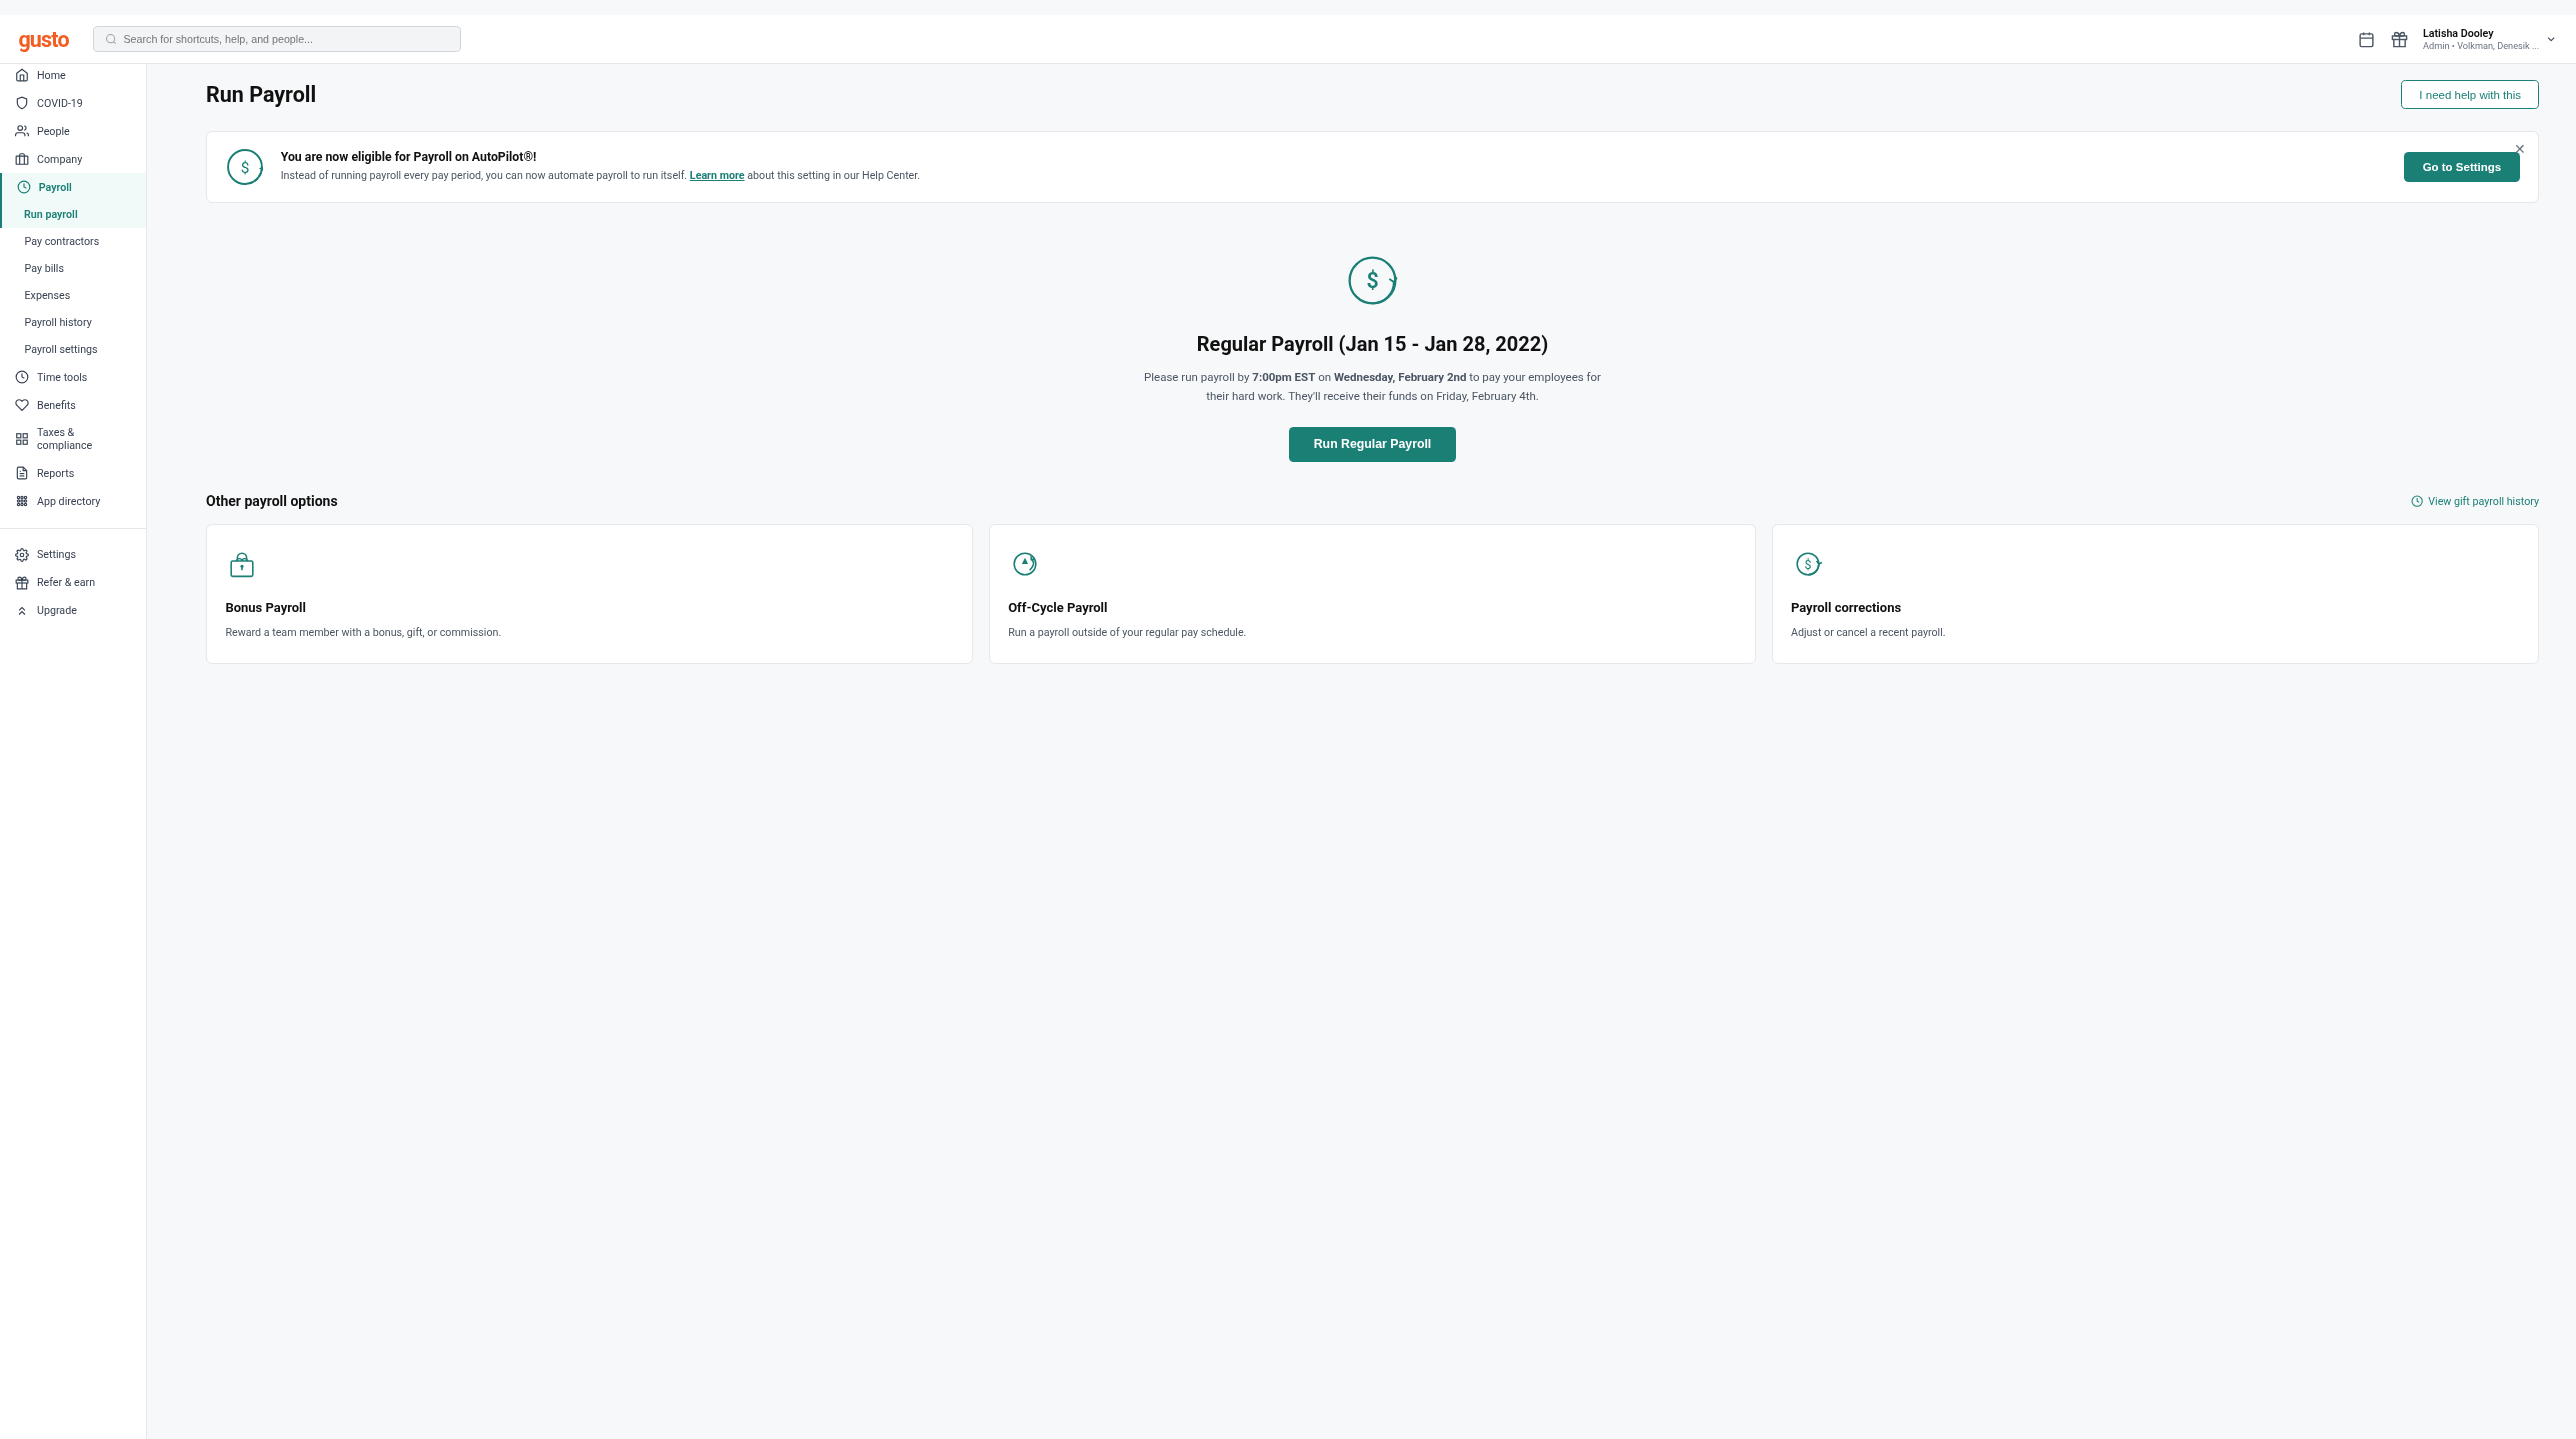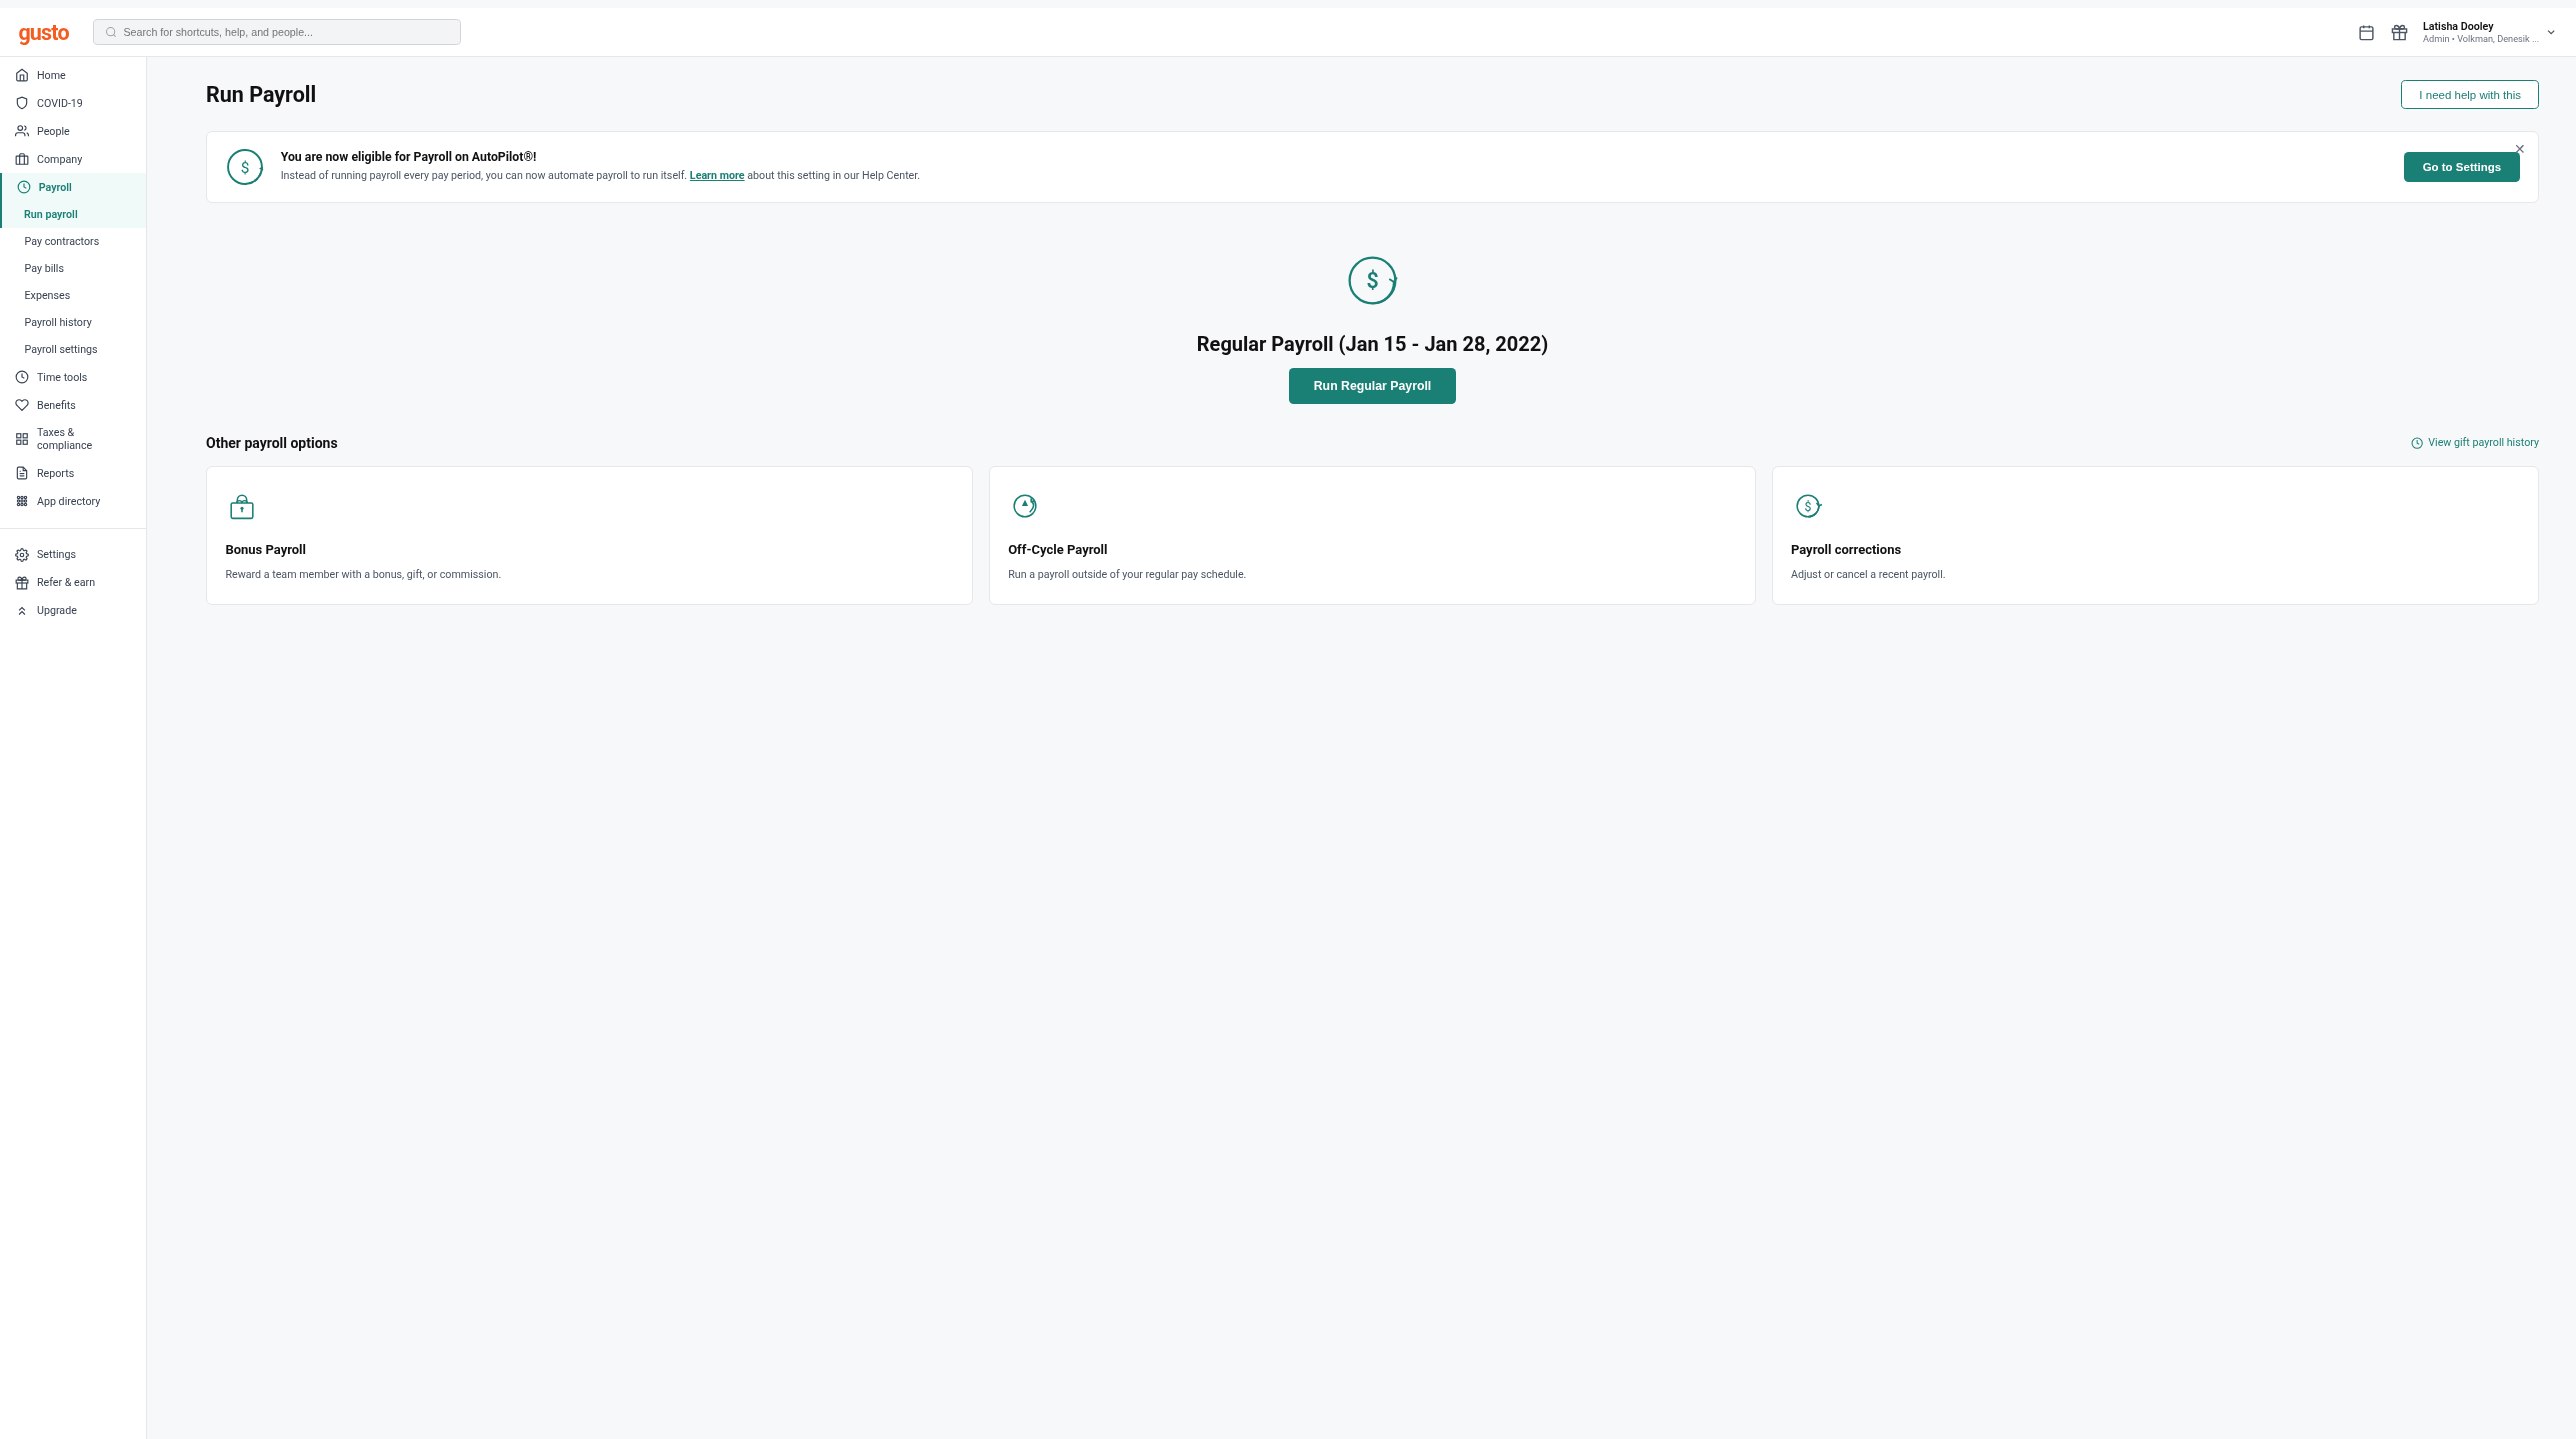--- a/index.html
+++ b/index.html
@@ -2,21 +2,21 @@
 <html style="font-size:12.3px"><head>
   <meta charset="utf-8">
   <style>
     * { box-sizing: border-box; margin: 0; padding: 0; }
     body { font-family: -apple-system, BlinkMacSystemFont, 'Segoe UI', Roboto, sans-serif; background: #f7f8fa; color: #333; }
 
     
     .topnav {
       display: flex; align-items: center; background: #fff;
       border-bottom: 0.8px solid #e5e7eb; height: 49px; padding: 0 18.4px;
-      position: fixed; top: 8px; left: 0; right: 0; z-index: 100;
+      position: fixed; top: 15px; left: 0; right: 0; z-index: 100;
     }
     .logo { color: #f45d22; font-size: 21.5px; font-weight: 700; margin-right: 24.5px; letter-spacing: -0.8px; }
     .search-bar {
       flex: 1; max-width: 368px; display: flex; align-items: center;
       background: #f3f4f6; border: 0.8px solid #d1d5db; border-radius: 4.6px;
       padding: 6.1px 10.7px; gap: 6.1px;
     }
     .search-bar input {
       border: none; background: transparent; outline: none;
       font-size: 10.7px; color: #6b7280; width: 100%;
@@ -317,20 +317,23 @@
     <div class="hero">
       <div class="hero-icon">
         <svg width="61" height="61" viewBox="0 0 80 80" fill="none">
           <circle cx="40" cy="40" r="30" stroke="#1a7f74" stroke-width="3"></circle>
           <text x="40" y="50" text-anchor="middle" font-size="28" fill="#1a7f74" font-weight="600">$</text>
           <path d="M68 42 a28 28 0 0 1-28 28" stroke="#1a7f74" stroke-width="2.5"></path>
           <polyline points="62,38 68,42 72,36" fill="none" stroke="#1a7f74" stroke-width="2.5"></polyline>
         </svg>
       </div>
       <h2 class="hero-title">Regular Payroll (Jan 15 - Jan 28, 2022)</h2>
+      <p class="hero-desc">
+        Please run payroll by <strong>7:00pm EST</strong> on <strong>Wednesday, February 2nd</strong> to pay your employees for their hard work. They'll receive their funds on Friday, February 4th.
+      </p>
       <button class="run-payroll-btn">Run Regular Payroll</button>
     </div>
 
     <div>
       <div class="section-header">
         <h3 class="section-title">Other payroll options</h3>
         <a class="view-history-link">
           <svg width="12.3" height="12.3" viewBox="0 0 24 24" fill="none" stroke="#1a7f74" stroke-width="2">
             <circle cx="12" cy="12" r="10"></circle>
               <polyline points="12 6 12 12 16 14"></polyline>

